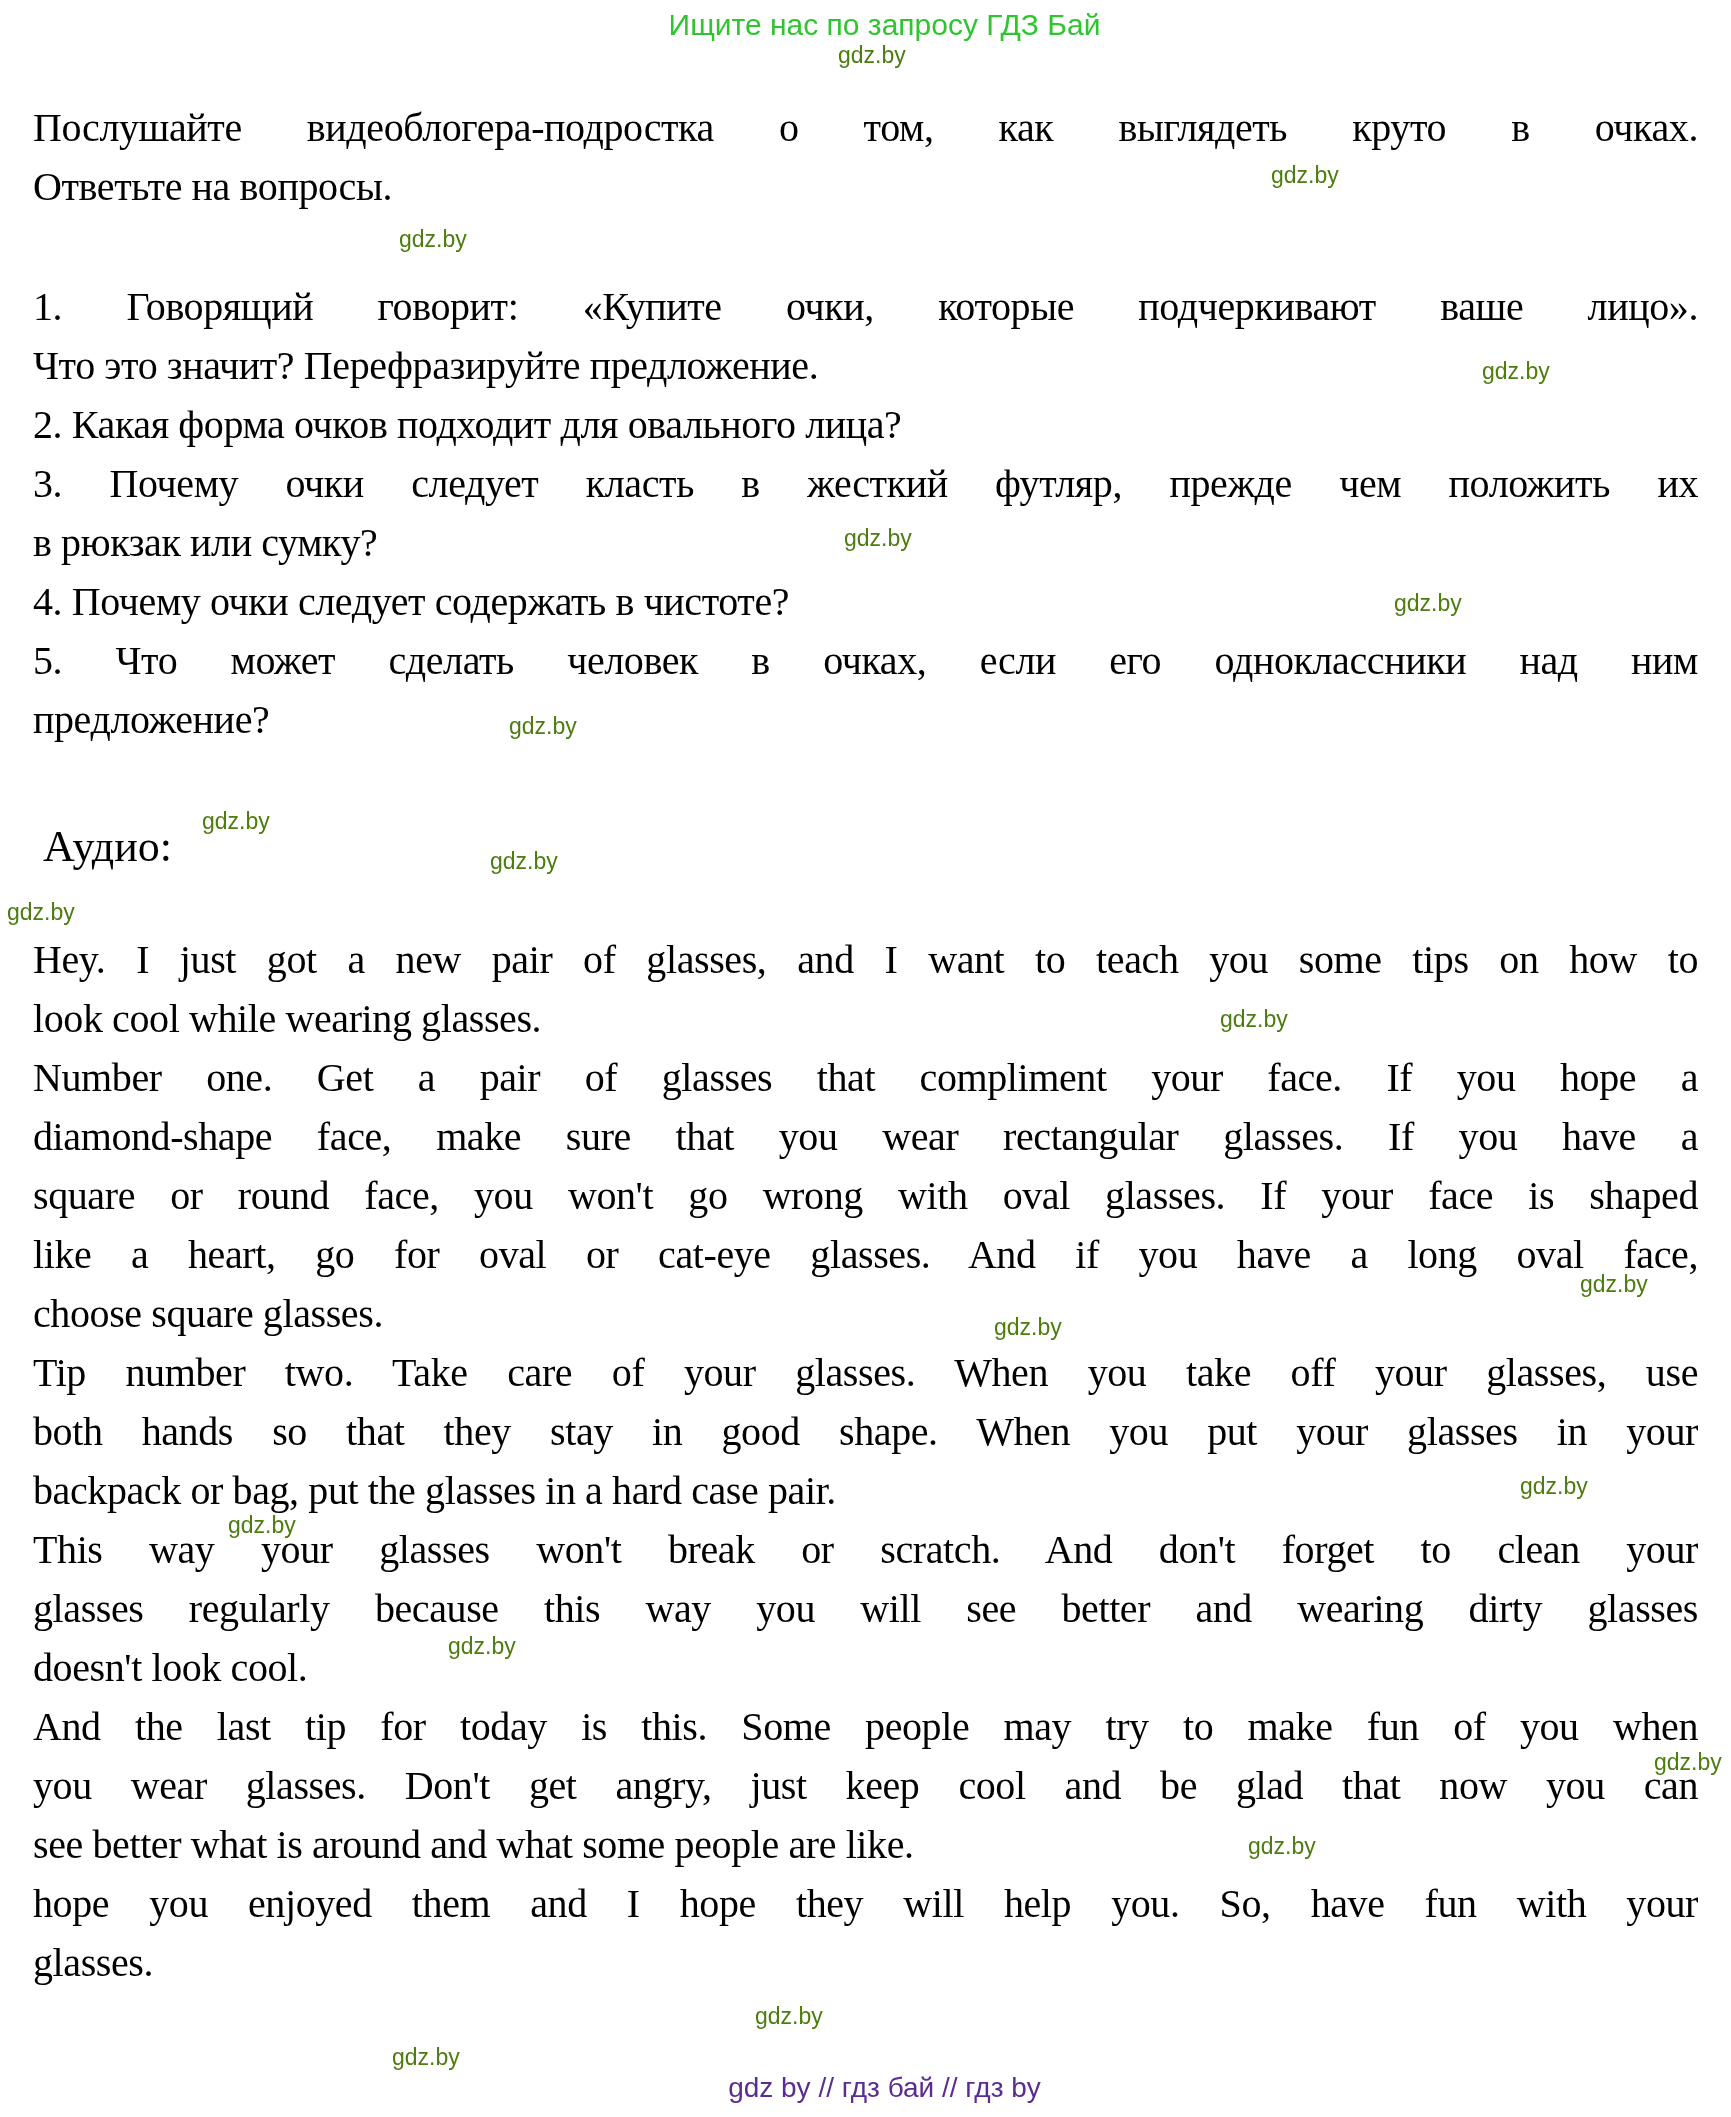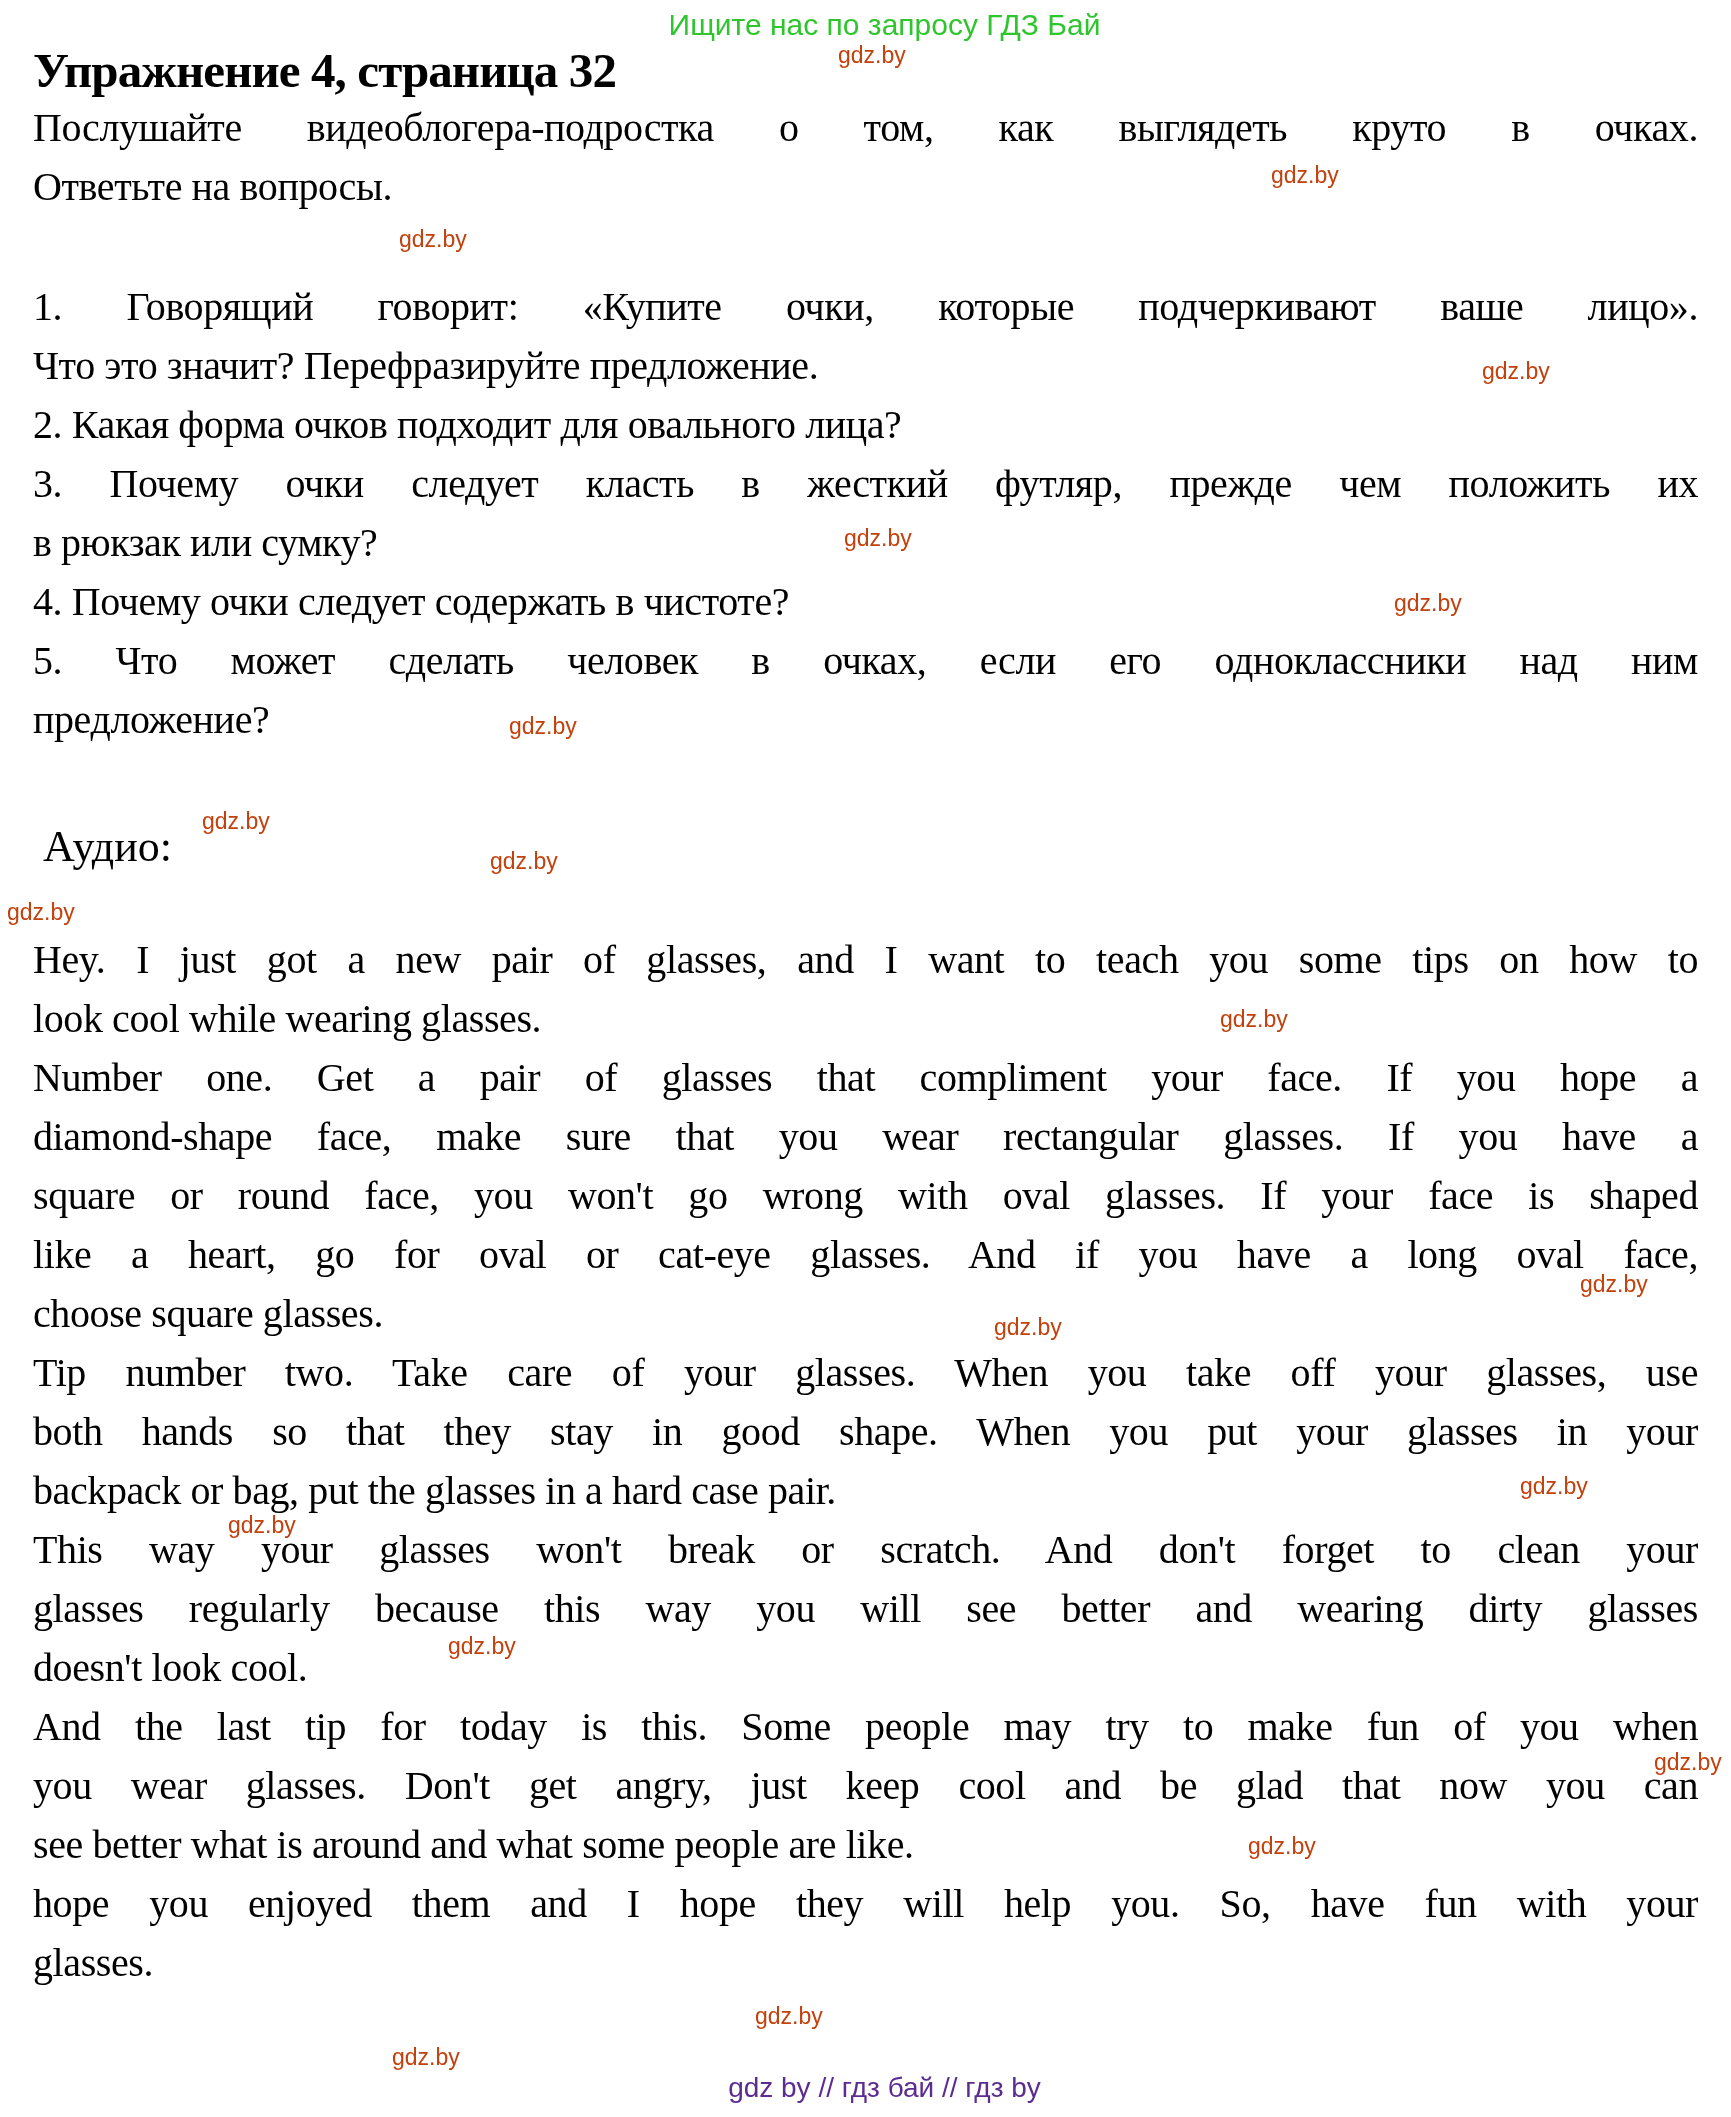--- a/index.html
+++ b/index.html
@@ -15,34 +15,33 @@
          font-size:49px;line-height:53px;font-weight:bold;letter-spacing:-0.9px;}
 
   .block{position:absolute;left:33px;width:1665px;
          font-size:40px;line-height:59px;letter-spacing:-0.4px;}
   .jl{text-align:justify;text-align-last:justify;}
   .ll{text-align:left;}
 
   .audio-label{position:absolute;left:43px;top:820px;font-size:44px;line-height:53px;}
 
   .wm{position:absolute;font-family:"Liberation Sans", sans-serif;
-      font-size:23px;line-height:26px;color:#c2410c;white-space:nowrap;}
+      font-size:23px;line-height:26px;color:#4d7c0f;white-space:nowrap;}
 
   .footer{position:absolute;top:2070px;left:0;width:100%;text-align:center;
           font-family:"Liberation Sans", sans-serif;font-size:28px;line-height:35px;
           color:#5c2d91;}
 </style>
 </head>
 <body>
 
 <div class="page">
 
   <div class="promo">Ищите нас по запросу ГДЗ Бай</div>
 
-  <h1 class="title">Упражнение 4, страница 32</h1>
 
   <div class="block" style="top:98px">
     <div class="jl">Послушайте видеоблогера-подростка о том, как выглядеть круто в очках.</div>
     <div class="ll">Ответьте на вопросы.</div>
   </div>
 
   <div class="block" style="top:277px">
     <div>
       <div class="jl">1. Говорящий говорит: «Купите очки, которые подчеркивают ваше лицо».</div>
       <div class="ll">Что это значит? Перефразируйте предложение.</div>

